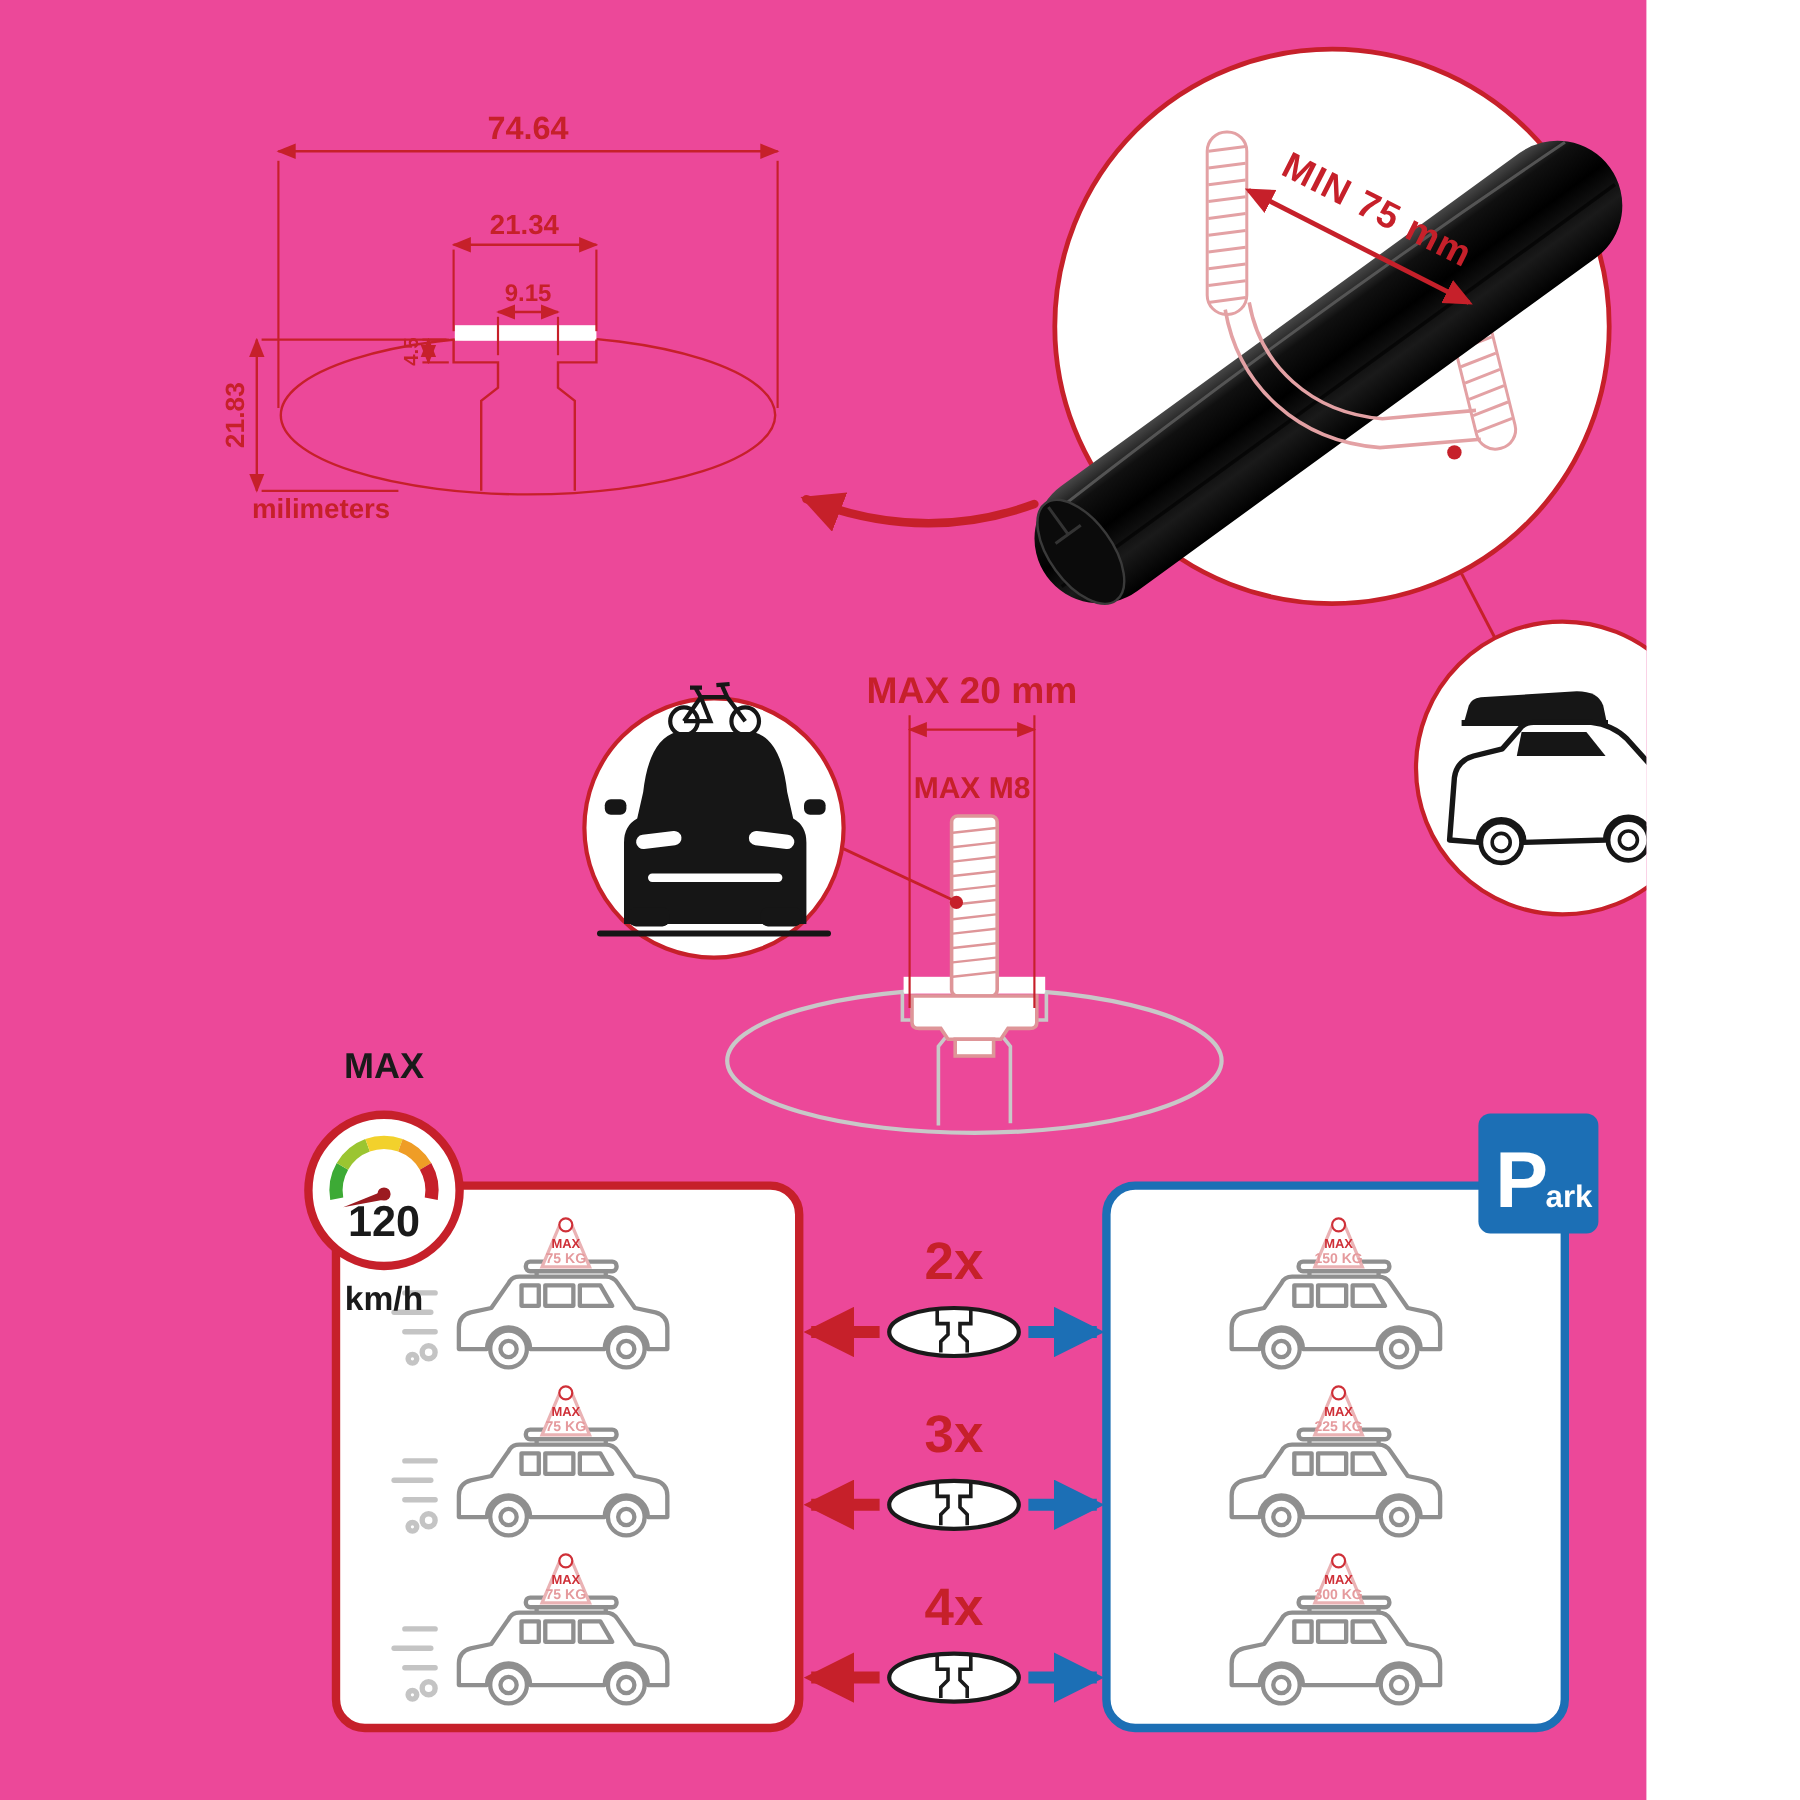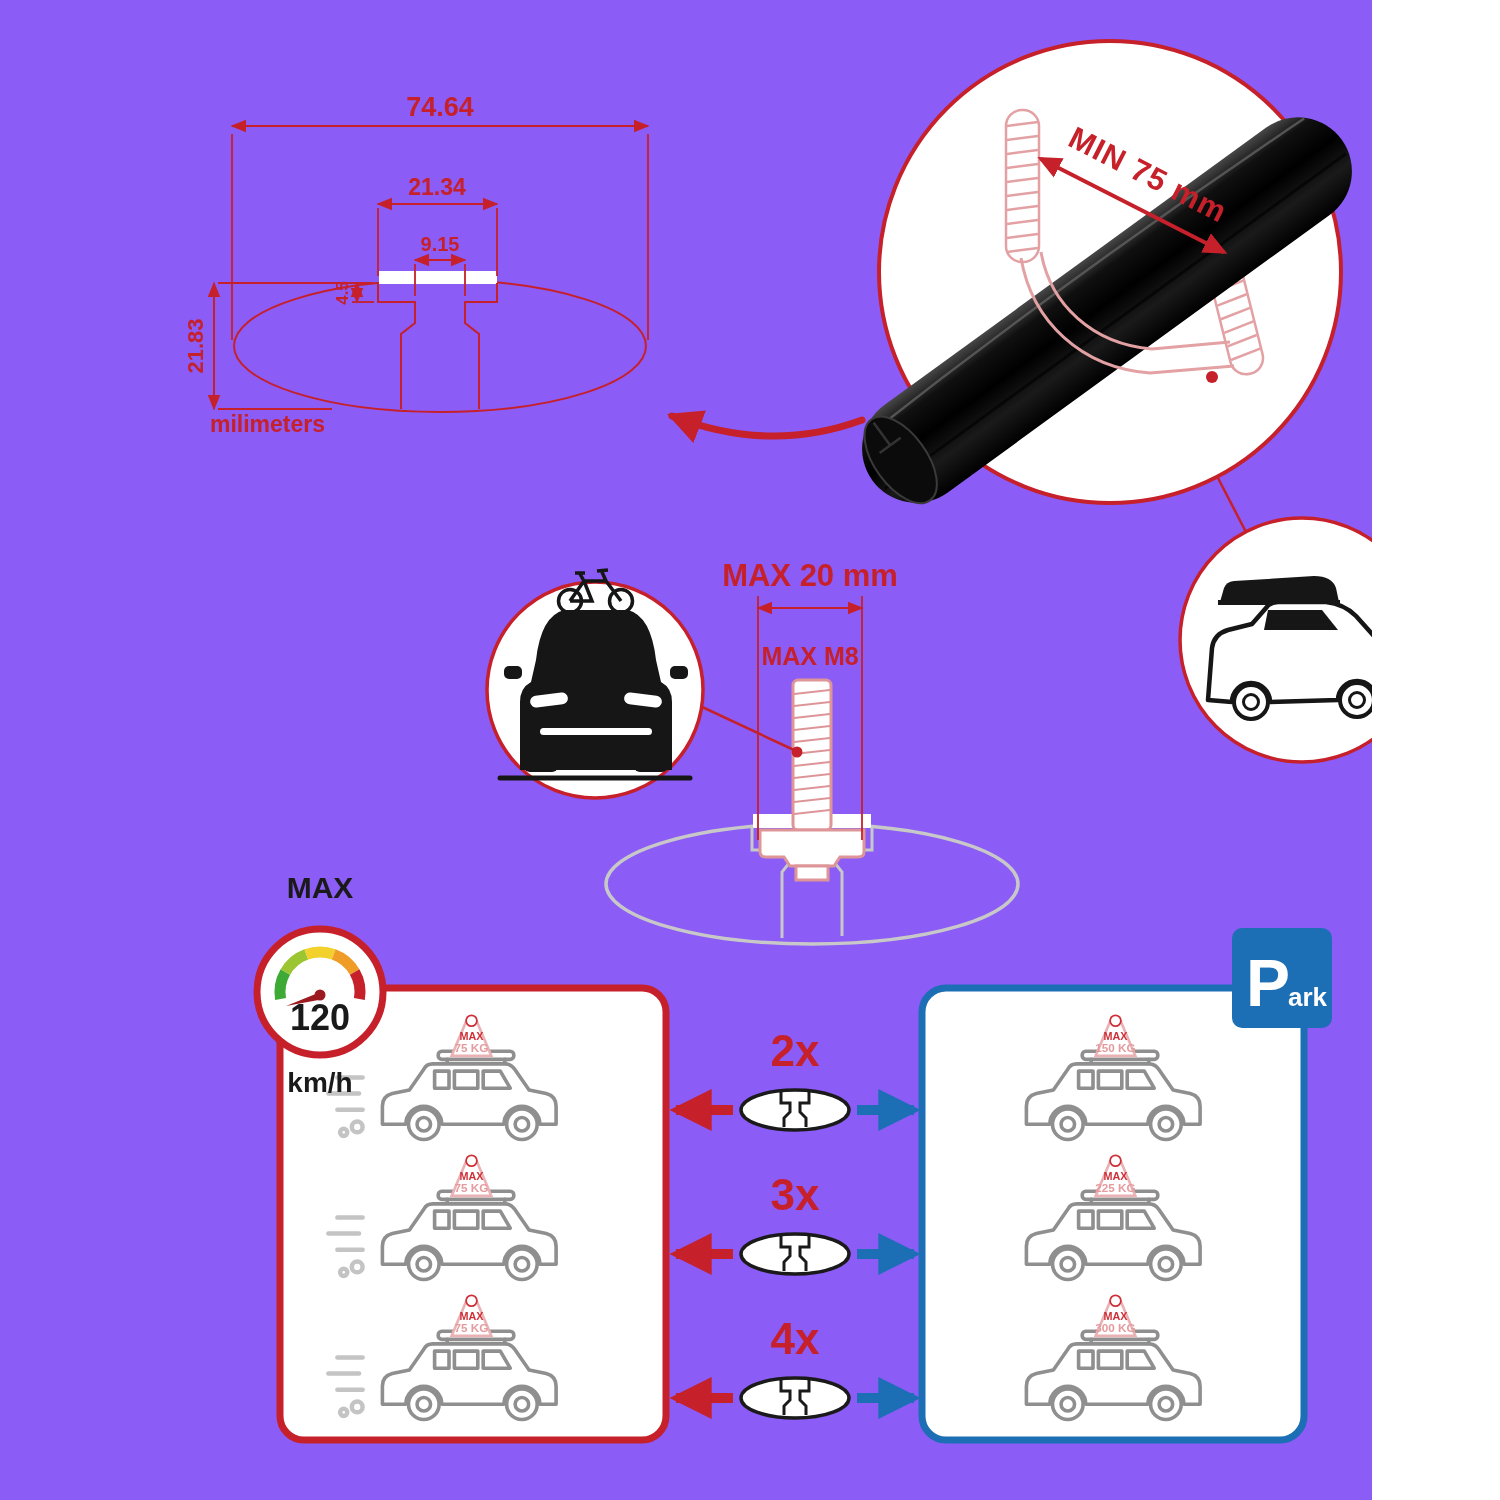--- a/index.html
+++ b/index.html
@@ -1,16 +1,16 @@
 <!DOCTYPE html>
 <html><head>
 <meta charset="utf-8">
 <style>
   html,body{margin:0;padding:0;background:#fff;}
-  .stage{position:relative;width:1372px;height:1500px;overflow:hidden;background:#8b5cf6;
+  .stage{position:relative;width:1372px;height:1500px;overflow:hidden;background:#ec4899;
          font-family:"Liberation Sans",sans-serif;}
   .stage svg{position:absolute;left:0;top:0;}
   text{font-family:"Liberation Sans",sans-serif;}
 </style>
 </head>
 <body>
 
 <div class="stage">
 <svg width="1500" height="1500" viewBox="0 0 1500 1500">
   <defs>

